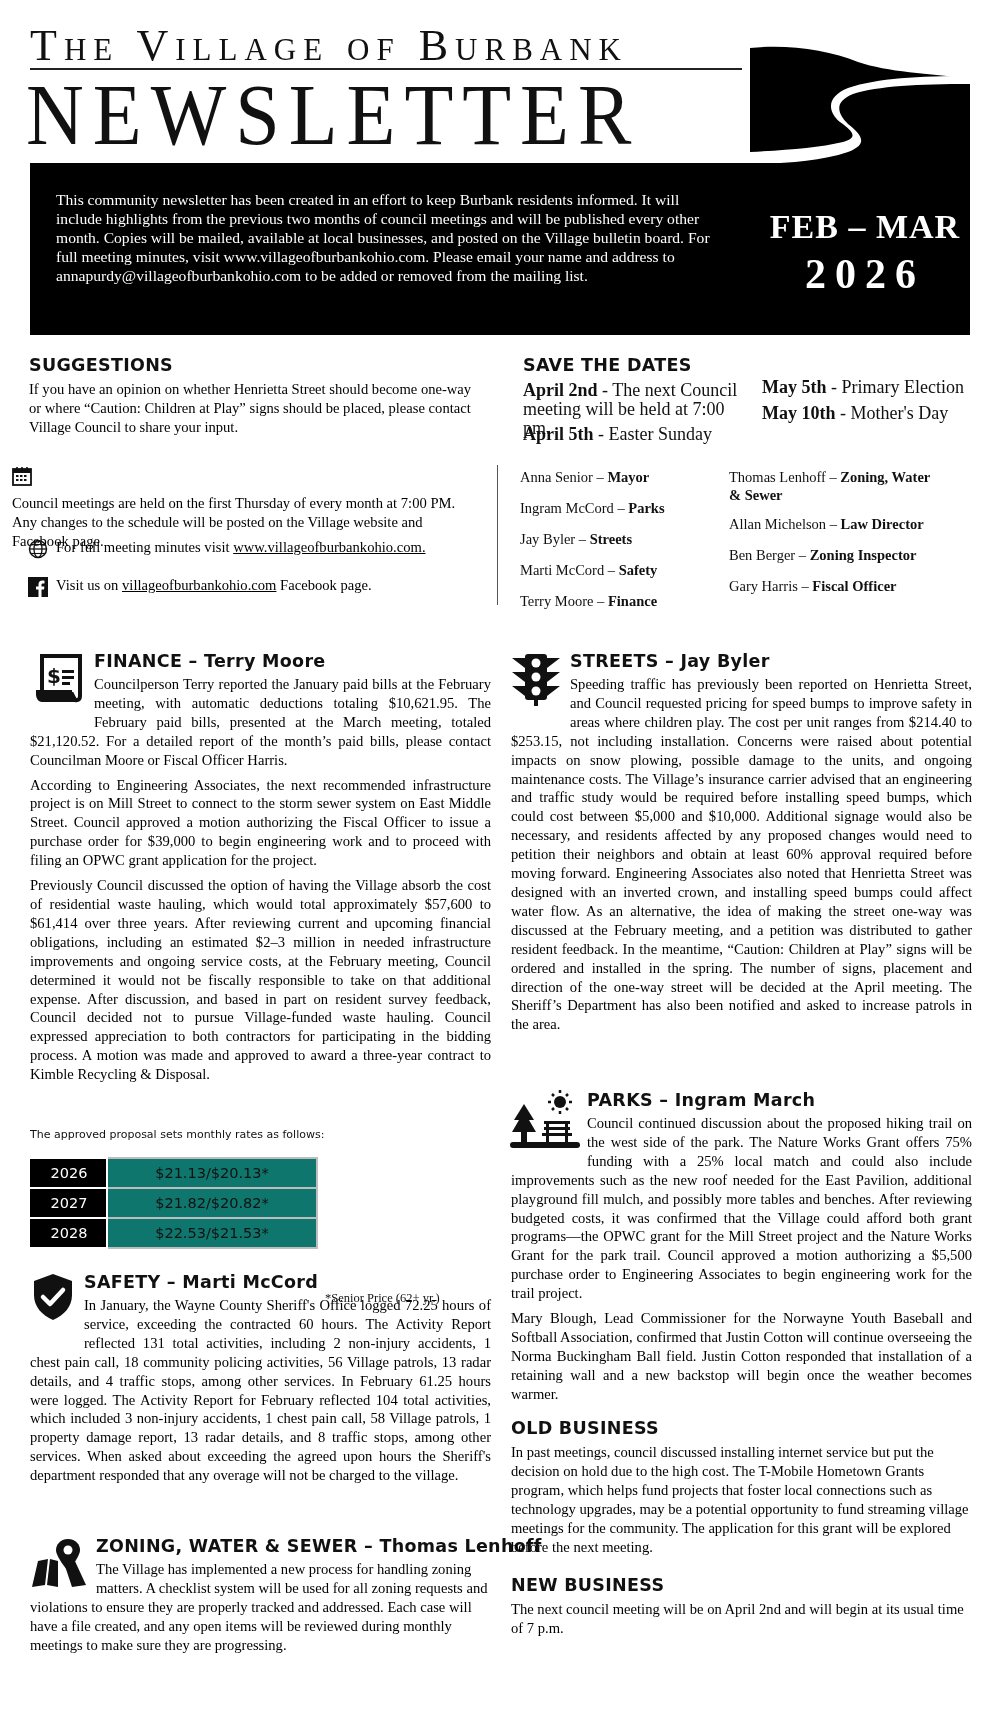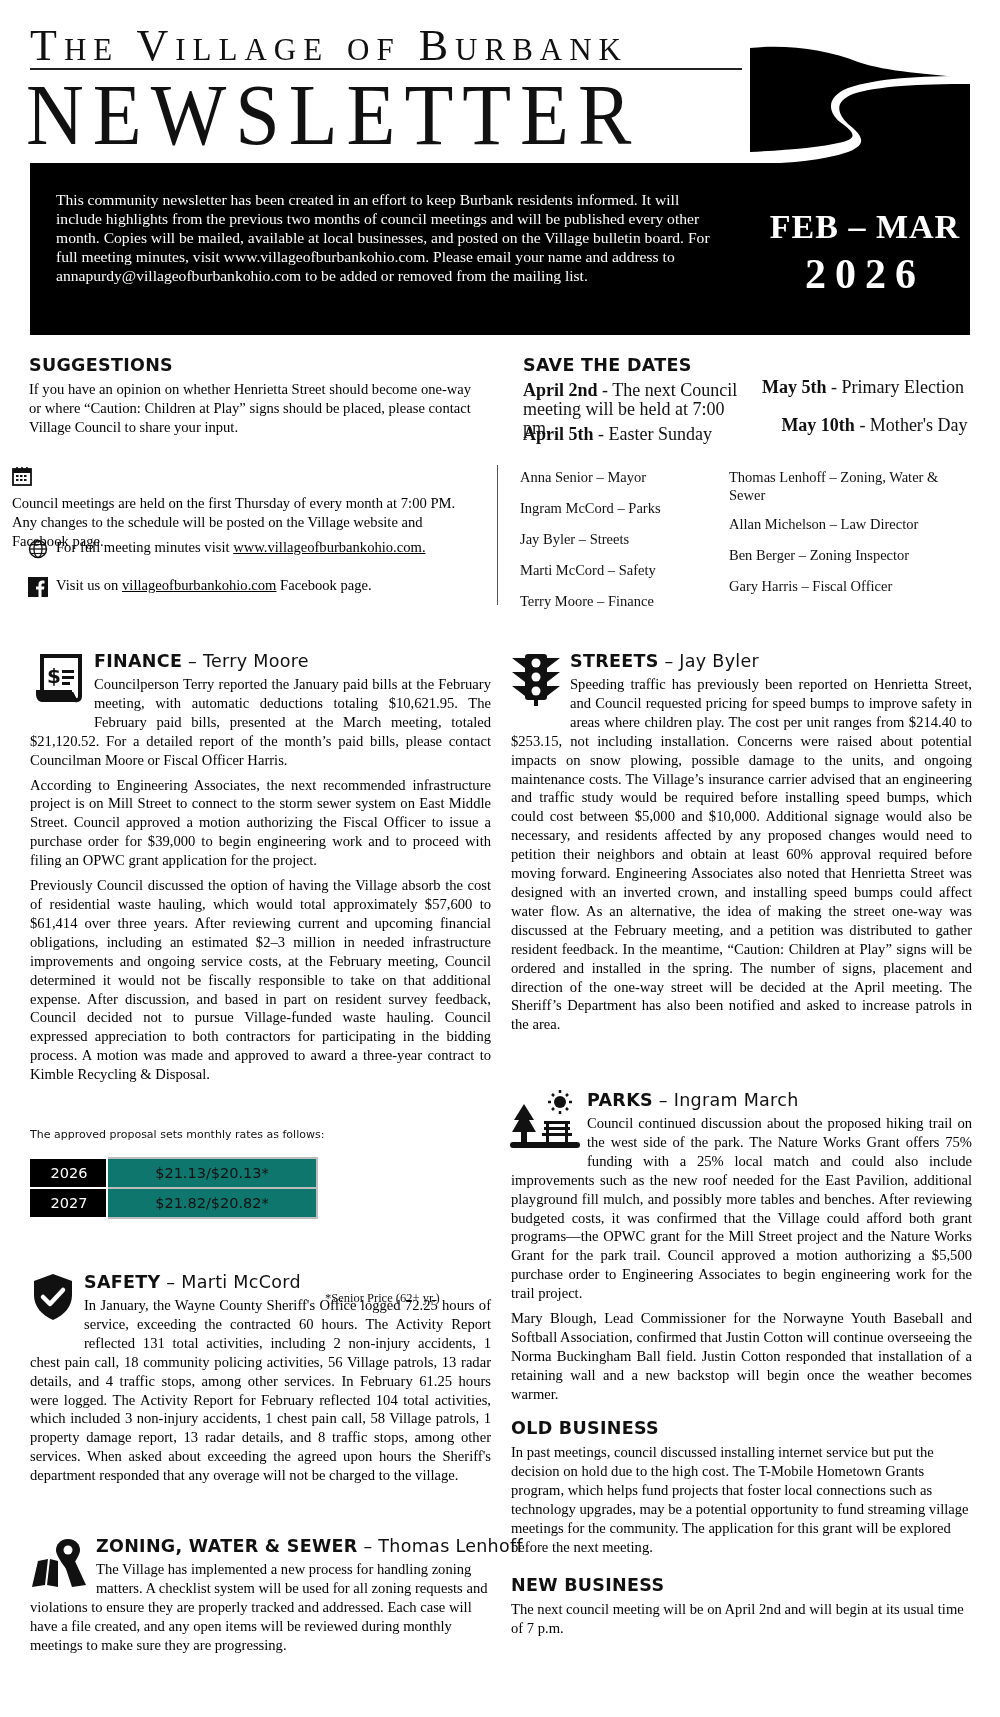--- a/index.html
+++ b/index.html
@@ -16,29 +16,29 @@
     font-size:80px; letter-spacing:9px; line-height:86px; white-space:nowrap; transform:scaleY(1.08); transform-origin:top left;
   }
   .banner { left:30px; top:163px; width:940px; height:172px; background:#000; }
   .banner-text {
     left:56px; top:190px; width:670px; color:#fff; font-family:"Liberation Serif", serif;
     font-size:15.6px; line-height:19px;
   }
   .issue-months { left:760px; top:208px; width:210px; color:#fff; text-align:center; font-family:"Liberation Serif", serif; font-weight:bold; font-size:34px; letter-spacing:1px; }
   .issue-year { left:760px; top:250px; width:210px; color:#fff; text-align:center; font-family:"Liberation Serif", serif; font-weight:bold; font-size:42px; letter-spacing:9px; }
   .h-sans { font-family:"DejaVu Sans", sans-serif; font-weight:bold; font-size:17.5px; letter-spacing:0.3px; }
-  .h-sans .person { font-weight:normal; }
+  .h-sans .person { font-weight:bold; }
   .body-txt { font-family:"Liberation Serif", serif; font-size:14.6px; line-height:18.9px; color:#000000; }
   .just { text-align:justify; }
   .info-row { display:flex; align-items:flex-start; gap:8px; }
   .info-row .ic { width:20px; height:20px; flex:0 0 20px; margin-top:1px; }
   .link { text-decoration:underline; }
   .vdivider { left:497px; top:465px; width:1px; height:140px; background:#555; }
   .officials-item { font-family:"Liberation Serif", serif; font-size:14.5px; line-height:18px; }
-  .officials-item b { font-weight:normal; }
+  .officials-item b { font-weight:bold; }
   .sd-item { font-family:"Liberation Serif", serif; font-size:18px; line-height:19px; }
   .rates-caption { font-family:"DejaVu Sans", sans-serif; font-size:11px; }
   table.rates { border-collapse:collapse; }
   table.rates td { height:28px; padding:0; border:2px solid #bdbdbd; font-family:"DejaVu Sans", sans-serif; font-size:14.5px; text-align:center; }
   table.rates td.yr { background:#000; color:#fff; width:74px; border-color:#fff #fff #fff #000; }
   table.rates td.val { width:208px; background:#0f766e; }
   .senior { font-family:"Liberation Serif", serif; font-size:12.5px; }
   .icon { position:absolute; }
 </style>
 </head>
@@ -96,21 +96,21 @@
     <rect x="0" y="0" width="20" height="20" fill="#111"></rect>
     <path d="M13.5 20 V12.5 H16 L16.4 9.5 H13.5 V7.8 C13.5 7 13.8 6.4 15 6.4 H16.5 V3.7 C16.1 3.6 15.2 3.5 14.2 3.5 C12 3.5 10.5 4.8 10.5 7.3 V9.5 H8 V12.5 H10.5 V20 Z" fill="#fff"></path>
   </svg>
   <span><span>Visit us on </span><span class="link">villageofburbankohio.com</span><span> Facebook page.</span></span>
 </div>
 
 <div class="abs h-sans" style="left:523px;top:355px;">SAVE THE DATES</div>
 <div class="abs sd-item" style="left:523px;top:381px;width:225px;"><b>April 2nd</b><span> - The next Council meeting will be held at 7:00 pm.</span></div>
 <div class="abs sd-item" style="left:523px;top:425px;width:225px;"><b>April 5th</b><span> - Easter Sunday</span></div>
 <div class="abs sd-item" style="left:762px;top:378px;width:225px;"><b>May 5th</b><span> - Primary Election</span></div>
-<div class="abs sd-item" style="left:762px;top:416px;width:225px;text-align:center;"><b>May 10th</b><span> - Mother's Day</span></div>
+<div class="abs sd-item" style="left:762px;top:404px;width:225px;"><b>May 10th</b><span> - Mother's Day</span></div>
 
 <div class="abs vdivider"></div>
 <div class="abs officials-item" style="left:520px;top:468px;"><span>Anna Senior – </span><b>Mayor</b></div>
 <div class="abs officials-item" style="left:520px;top:499px;"><span>Ingram McCord – </span><b>Parks</b></div>
 <div class="abs officials-item" style="left:520px;top:530px;"><span>Jay Byler – </span><b>Streets</b></div>
 <div class="abs officials-item" style="left:520px;top:561px;"><span>Marti McCord – </span><b>Safety</b></div>
 <div class="abs officials-item" style="left:520px;top:592px;"><span>Terry Moore – </span><b>Finance</b></div>
 
 <div class="abs officials-item" style="left:729px;top:468px;width:215px;"><span>Thomas Lenhoff  – </span><b>Zoning, Water &amp; Sewer</b></div>
 <div class="abs officials-item" style="left:729px;top:515px;"><span>Allan Michelson – </span><b>Law Director</b></div>
@@ -135,20 +135,24 @@
 <div class="abs rates-caption" style="left:30px;top:1128px;">The approved proposal sets monthly rates as follows:</div>
 <table class="abs rates" style="left:30px;top:1157px;">
   <tbody>
       <tr>
         <td class="yr">2026</td>
         <td class="val">$21.13/$20.13*</td>
       </tr>
   <tr>
         <td class="yr">2027</td>
         <td class="val">$21.82/$20.82*</td>
+      </tr>
+  <tr>
+        <td class="yr">2028</td>
+        <td class="val">$22.53/$21.53*</td>
       </tr>
 </tbody>
   </table>
 <div class="abs senior" style="left:325px;top:1291px;">*Senior Price (62+ yr.)</div>
 
 <svg class="icon" style="left:32px;top:1273px;" width="42" height="48" viewBox="0 0 42 48">
   <path d="M21 1 L40 8 V22 C40 34 32 42 21 47 C10 42 2 34 2 22 V8 Z" fill="#111"></path>
   <path d="M11 24 L18 31 L31 17" fill="none" stroke="#fff" stroke-width="4.5" stroke-linecap="round" stroke-linejoin="round"></path>
 </svg>
 <div class="abs h-sans" style="left:84px;top:1272px;"><span>SAFETY</span><span class="person"> – Marti McCord</span></div>

